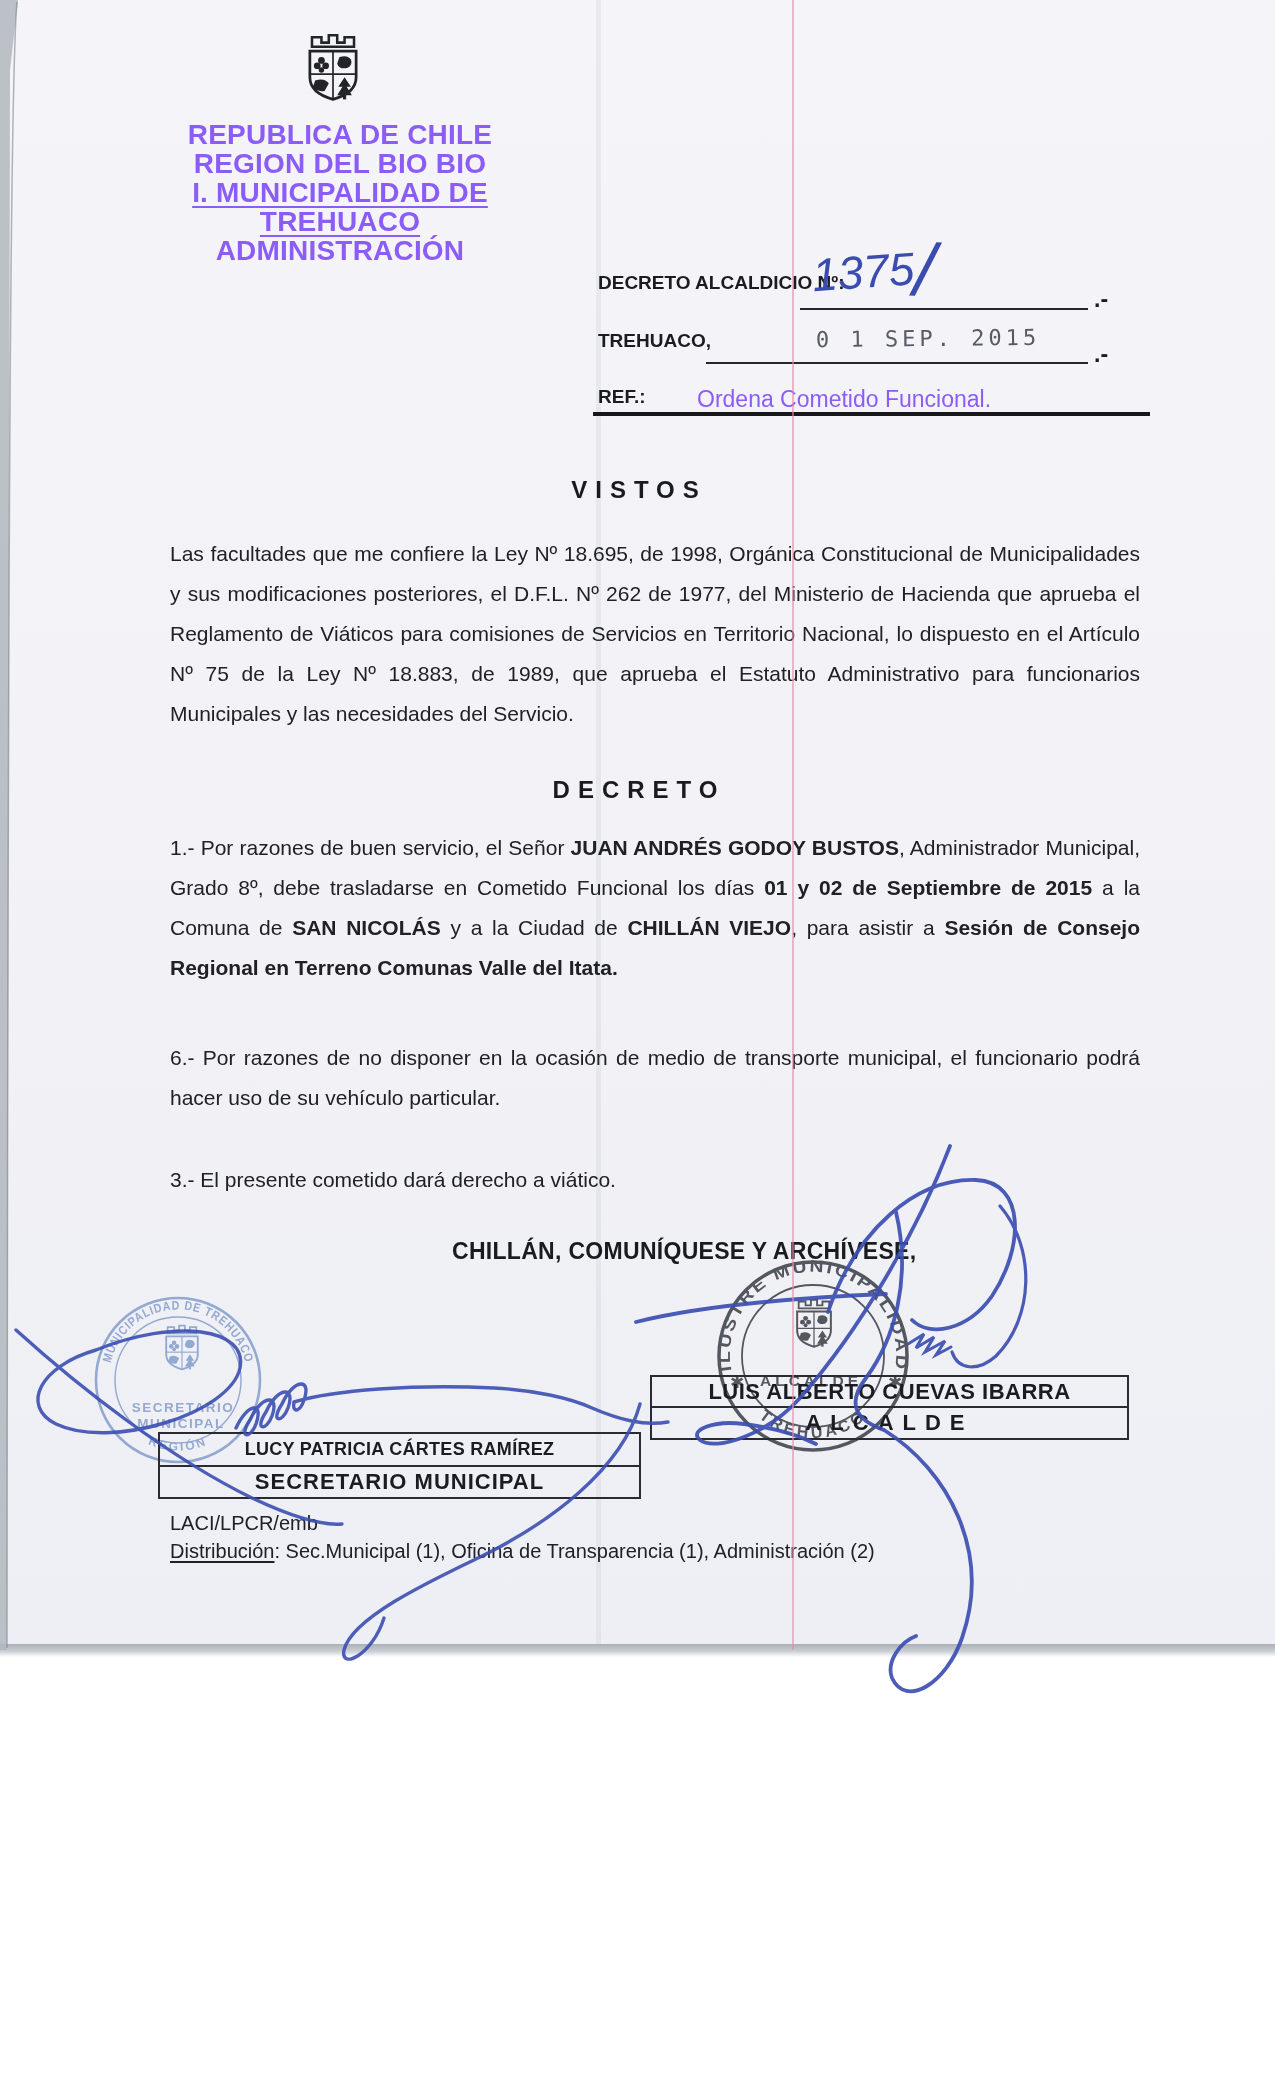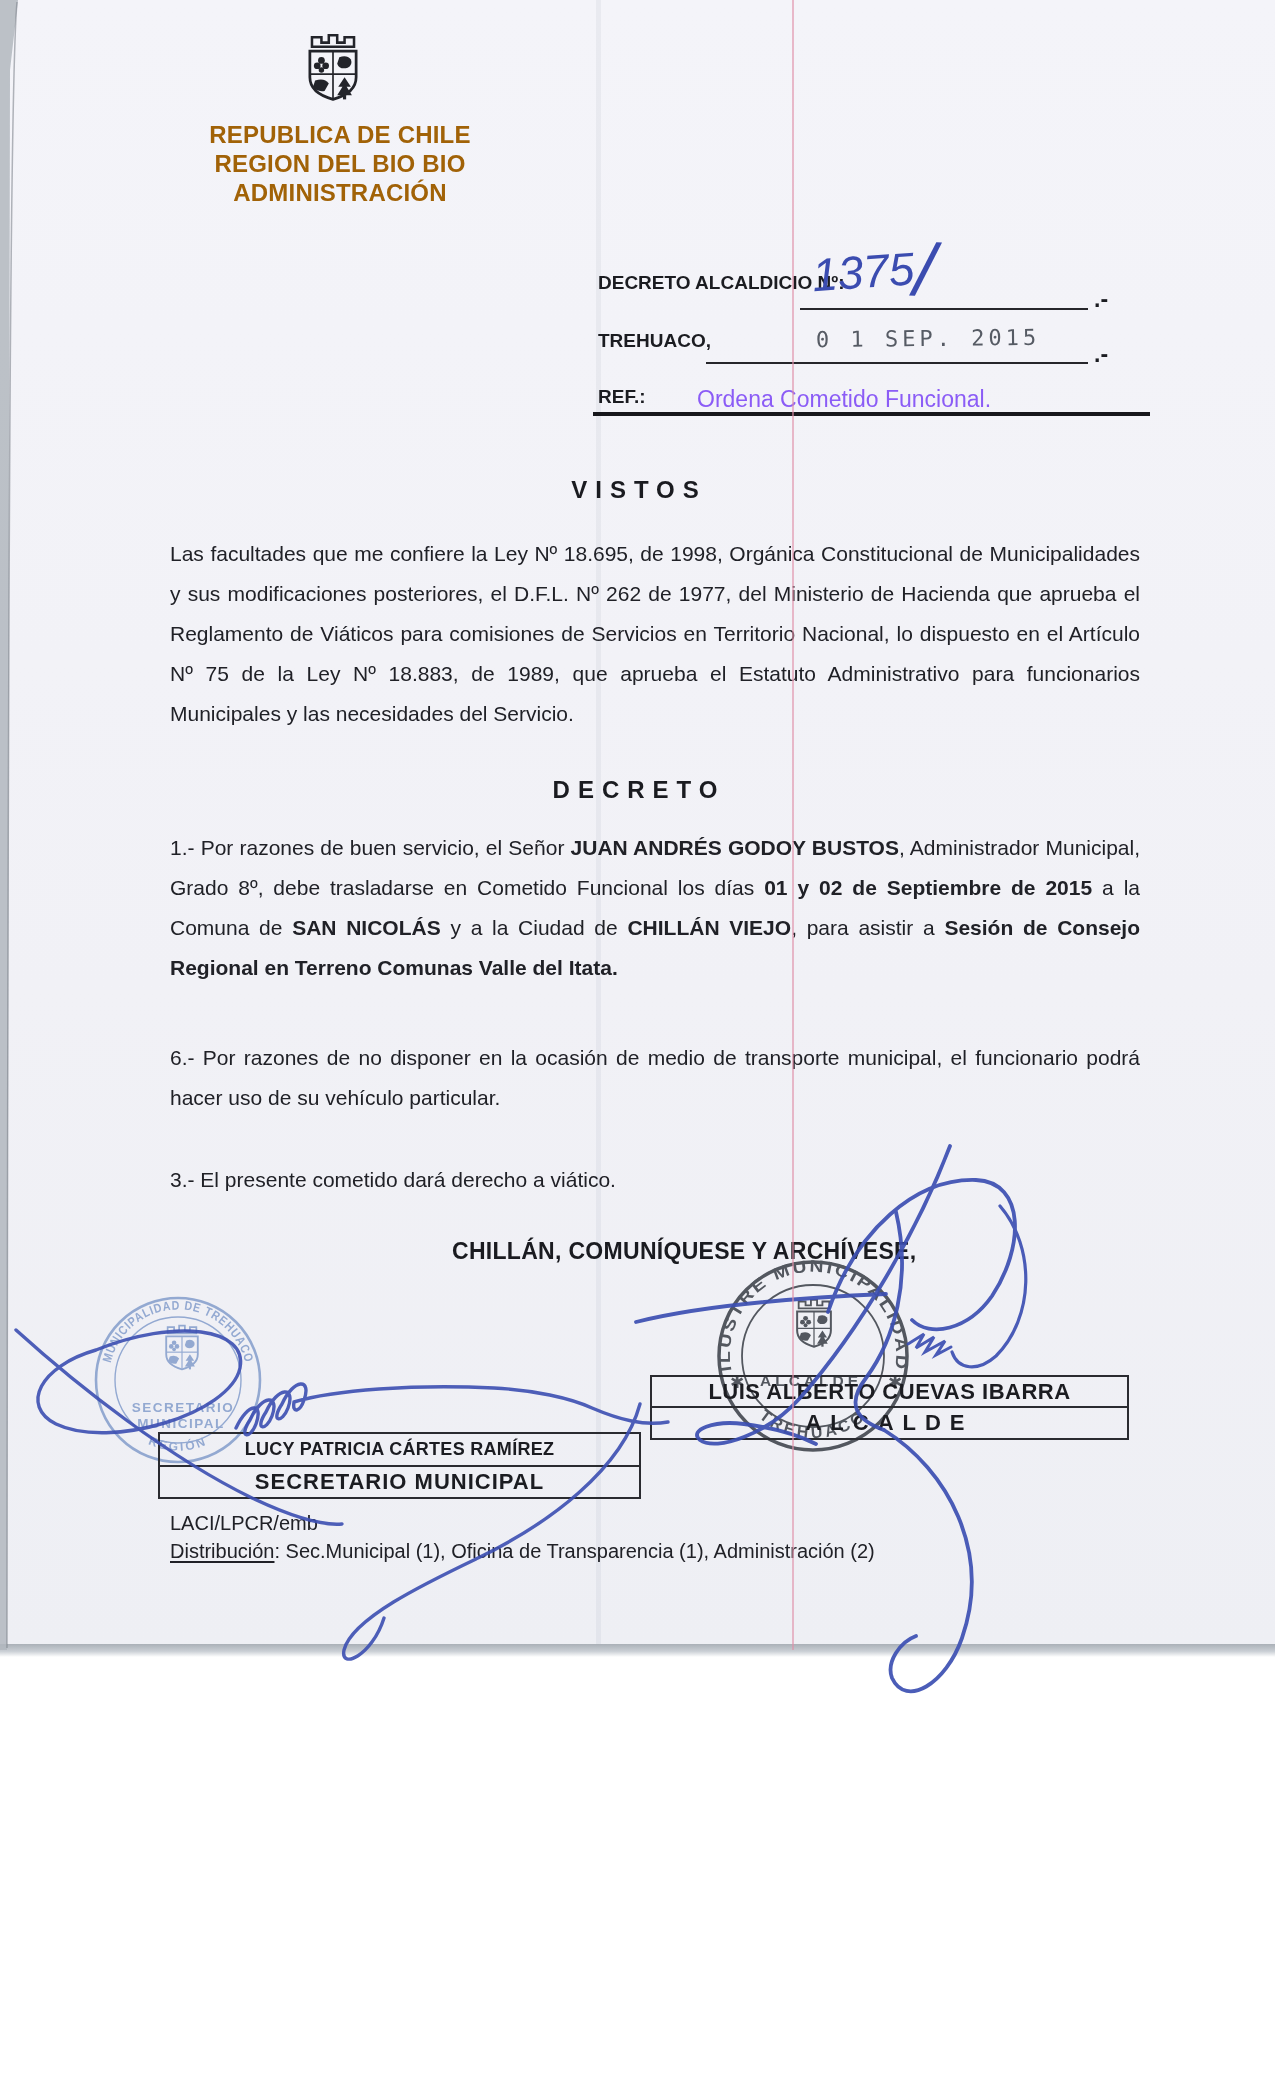--- a/index.html
+++ b/index.html
@@ -9,21 +9,21 @@
          background:linear-gradient(180deg,#f4f4f9 0%,#f1f1f6 60%,#eeeff4 100%);}
   .page-bottom-shadow{position:absolute;left:0;top:1644px;width:1275px;height:13px;
          background:linear-gradient(180deg,#aab0b7 0%,#c9ced4 55%,#ffffff 100%);}
   .fold-crease{position:absolute;left:596px;top:0;width:5px;height:1650px;
          background:rgba(140,145,170,0.10);}
   .pink-line{position:absolute;left:792px;top:0;width:2px;height:1650px;
          background:rgba(224,143,168,0.6);z-index:9;}
 
   
   .hdr{position:absolute;left:150px;top:120px;width:380px;text-align:center;
-       font-size:24px;font-weight:600;line-height:29px;letter-spacing:.2px;color:#a16207;}
+       font-size:28px;font-weight:600;line-height:29px;letter-spacing:.2px;color:#8b5cf6;}
   .hdr .u{text-decoration:underline;text-underline-offset:4px;}
 
   
   .lbl{position:absolute;font-size:19px;font-weight:700;color:#1b1c21;white-space:nowrap;}
   .fieldline{position:absolute;border-bottom:2px solid #26262b;height:0;}
   .suffix{position:absolute;font-size:23px;font-weight:700;color:#1b1c21;}
   .hw{position:absolute;left:812px;top:244px;color:#3b4cb0;font-size:46px;font-style:italic;
       transform:rotate(-4deg);z-index:8;white-space:nowrap;}
   .hw .slash{display:inline-block;font-size:74px;line-height:0;vertical-align:-12px;
       transform:rotate(6deg);font-weight:400;}
@@ -124,20 +124,21 @@
       <text x="730" y="1388" font-size="17">✱</text>
       <text x="888" y="1388" font-size="17">✱</text>
       <use href="#crest" x="791" y="1290" width="46" height="72" class="crest-stamp-dark"></use>
       <text x="811" y="1386" text-anchor="middle" font-size="15.5" font-weight="700" letter-spacing="4">ALCALDE</text>
     </g>
   </svg>
 
   <div class="hdr">
     <div>REPUBLICA DE CHILE</div>
     <div>REGION DEL BIO BIO</div>
+    <div class="u">I. MUNICIPALIDAD DE TREHUACO</div>
     <div>ADMINISTRACIÓN</div>
   </div>
 
   <div class="lbl" style="left:598px;top:272px;">DECRETO ALCALDICIO Nº:</div>
   <div class="fieldline" style="left:800px;top:308px;width:288px;"></div>
   <div class="hw"><span>1375</span><span class="slash">/</span></div>
   <div class="suffix" style="left:1094px;top:286px;">.-</div>
 
   <div class="lbl" style="left:598px;top:330px;">TREHUACO,</div>
   <div class="fieldline" style="left:706px;top:362px;width:382px;"></div>

